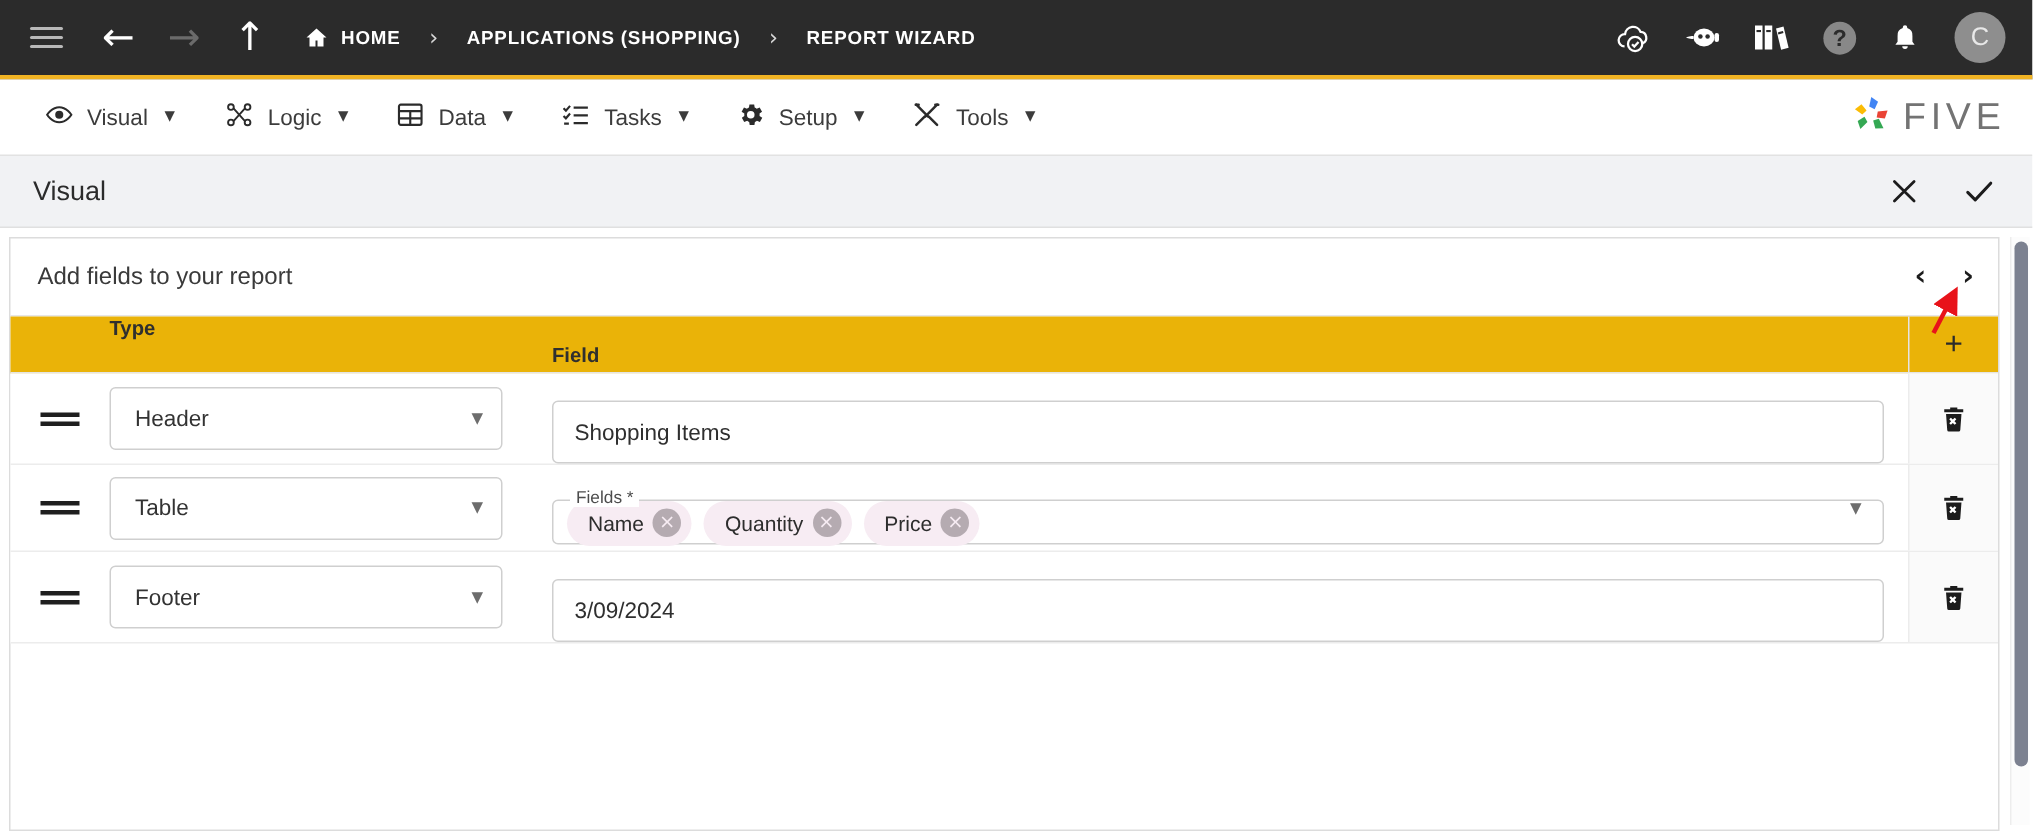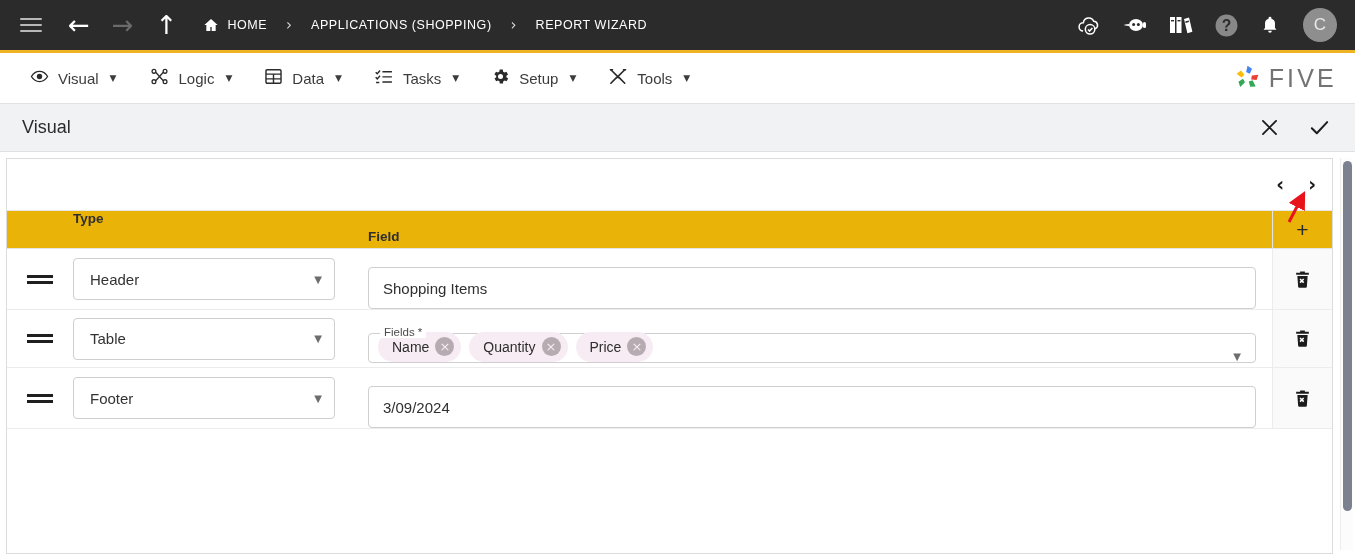--- a/index.html
+++ b/index.html
@@ -27,21 +27,21 @@
   .nav-arrow {
     font-size: 26px; line-height: 1; margin-right: 22px; cursor: pointer;
     font-family: "DejaVu Sans", sans-serif;
   }
   .nav-arrow.back { color: #ffffff; }
   .nav-arrow.fwd  { color: #6b6b6b; }
   .nav-arrow.up   { color: #ffffff; margin-right: 26px; }
 
   .crumbs { display: flex; align-items: center; }
   .crumb {
-    color: #ffffff; font-size: 12.5px; font-weight: normal; letter-spacing: .55px;
+    color: #ffffff; font-size: 12.5px; font-weight: bold; letter-spacing: .55px;
     display: flex; align-items: center; cursor: pointer; white-space: nowrap;
   }
   .crumb .home-ico { margin-right: 8px; display:flex; }
   .crumb-sep {
     color: #d8d8d8; font-size: 15px; margin: 0 19px; font-family: "DejaVu Sans", sans-serif;
   }
   .crumb.current { cursor: default; }
 
   .tb-right { margin-left: auto; display: flex; align-items: center; gap: 20px; }
   .tb-right .ico { cursor: pointer; display: flex; align-items: center; }
@@ -162,21 +162,21 @@
     height: 42px; border: 1px solid #cfcfcf; border-radius: 4px;
     background: #ffffff; display: flex; align-items: center;
     padding: 0 14px; margin-right: 16px;
     font-size: 15px; color: #2f2f2f;
   }
 
   .fieldset-box {
     position: relative;
     border: 1px solid #cfcfcf; border-radius: 4px;
     background: #ffffff; margin-right: 16px;
-    height: 30px; display: flex; align-items: flex-end;
+    height: 30px; display: flex; align-items: flex-start;
     padding: 0 8px 0 9px;
   }
   .legend {
     position: absolute; top: -8px; left: 11px;
     background: #ffffff; padding: 0 4px;
     font-size: 11.5px; color: #4c4c4c;
   }
   .chips { display: flex; align-items: center; gap: 8px; }
   .chip {
     height: 30px; border-radius: 15px; background: #f7ecf3;
@@ -390,20 +390,21 @@
       </svg>
     </span>
   </div>
 </div>
 
 <div class="content">
 
   <div class="panel">
 
     <div class="panel-head">
+      <span class="label">Add fields to your report</span>
       <div class="pager">
         <span class="chev">‹</span>
         <span class="chev">›</span>
       </div>
     </div>
 
     <div class="tbl-head">
       <div class="col-handle"></div>
       <div class="col-type">Type</div>
       <div class="col-field">Field</div>

